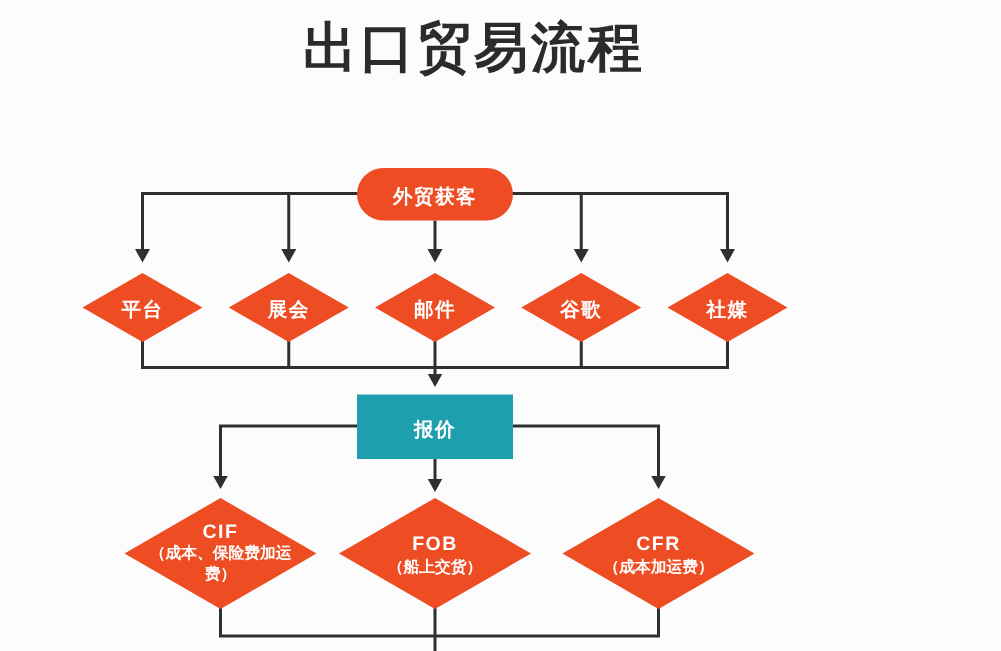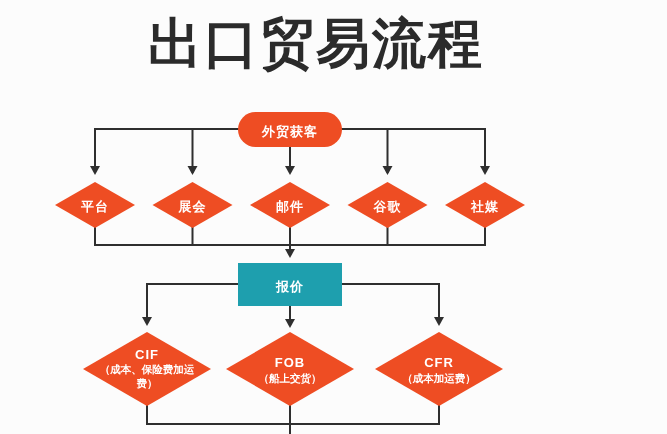--- a/index.html
+++ b/index.html
@@ -8,21 +8,21 @@
     width:667px;height:434px;
     background:#fcfcfc;
     overflow:hidden;
     font-family:"Liberation Sans","DejaVu Sans",sans-serif;
   }
   .title{
     position:absolute;
     top:8px;left:0;width:632px;
     margin:0;
     text-align:center;
-    font-size:54px;
+    font-size:36px;
     font-weight:800;
     letter-spacing:2px;
     color:#2b2b2b;
   }
   .canvas{position:absolute;left:0;top:0;}
   .edge{fill:none;stroke:#2f2f2f;stroke-width:2;stroke-linecap:square;}
   .edge-arrow{fill:none;stroke:#2f2f2f;stroke-width:2;marker-end:url(#arrowhead);}
   .node-label{
     fill:#ffffff;
     font-weight:700;

